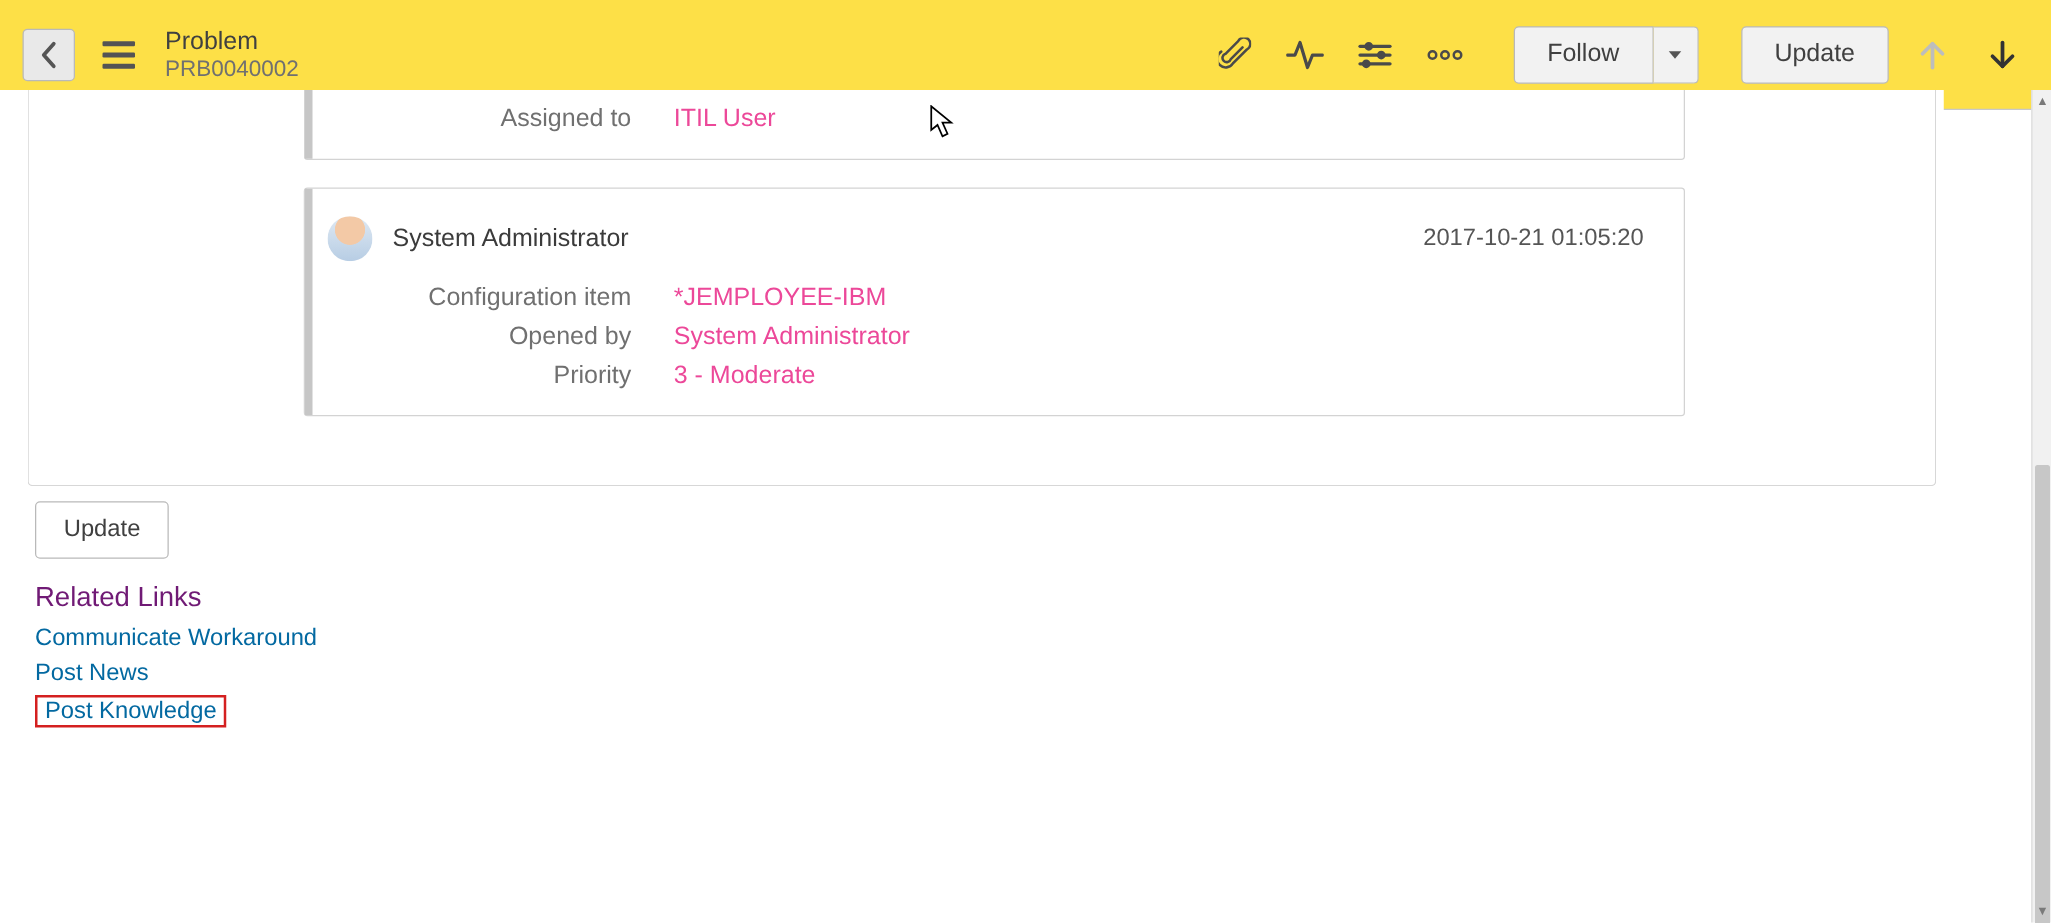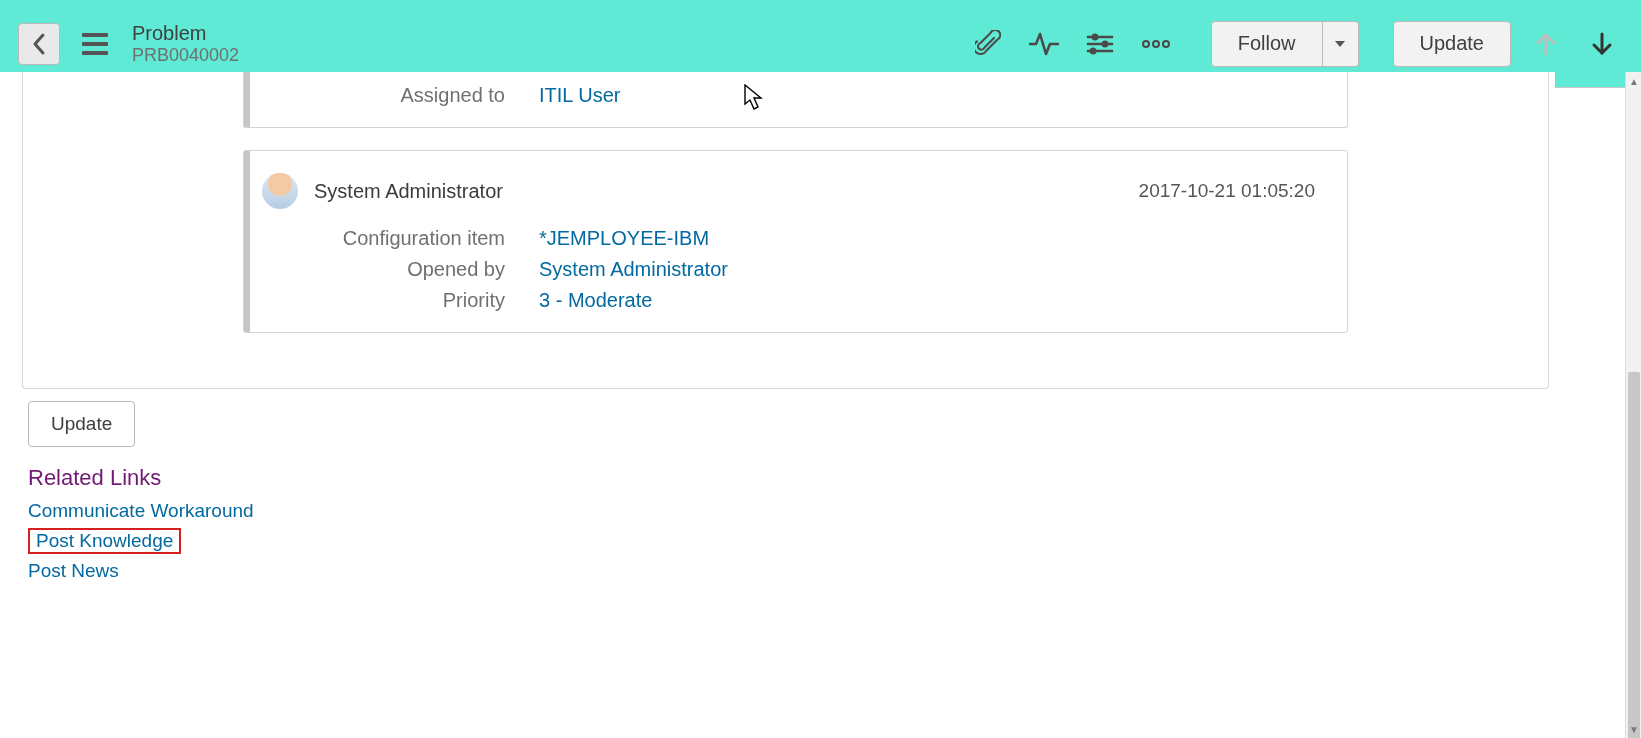--- a/index.html
+++ b/index.html
@@ -9,21 +9,21 @@
     font-family: -apple-system, BlinkMacSystemFont, "Segoe UI", Helvetica, Arial, sans-serif;
     overflow: hidden;
     background: #fff;
     color: #2e2e2e;
   }
 
   
   .header {
     position: relative;
     height: 88px;
-    background: #5eead4;
+    background: #fde047;
     border-bottom: 1px solid #c8c8c8;
     display: flex;
     align-items: center;
     padding: 0 18px;
     gap: 14px;
   }
   .icon-btn {
     width: 42px; height: 42px;
     display:flex; align-items:center; justify-content:center;
     background: transparent;
@@ -142,21 +142,21 @@
     background: radial-gradient(circle at 50% 30%, #f3c9a6 0 38%, transparent 40%),
                 linear-gradient(#dfe9f3,#b7cde4);
     margin-right:16px;
     flex:none;
   }
   .activity-author { font-size:20px; color:#3b3b3b; flex:1;}
   .activity-date { font-size:19px; color:#555; }
 
   .field-row { display:flex; padding:4px 0; font-size:20px;}
   .field-label { width:250px; text-align:right; color:#707070; padding-right:34px;}
-  .field-value { color:#0369a1; font-weight:500;}
+  .field-value { color:#ec4899; font-weight:500;}
   .field-value.normal { font-weight:400;}
 
   .below {
     padding:12px 0 0 6px;
   }
   .small-btn {
     height:46px;
     padding:0 22px;
     font-size:19px;
     color:#404040;
@@ -324,26 +324,26 @@
 
     <div class="below">
       <button class="small-btn">Update</button>
 
       <div class="section-heading">Related Links</div>
 
       <div class="link-row">
         <a>Communicate Workaround</a>
       </div>
       <div class="link-row">
+        <a>Post News</a>
+      </div>
+      <div class="link-row">
         <span class="highlight-box">
           <a>Post Knowledge</a>
         </span>
-      </div>
-      <div class="link-row">
-        <a>Post News</a>
       </div>
     </div>
 
   </div>
 </div>
 
 <div class="scrollbar-track">
   <div class="scroll-up-caret">▲</div>
   <div class="scrollbar-thumb"></div>
   <div class="scroll-down-caret">▼</div>

